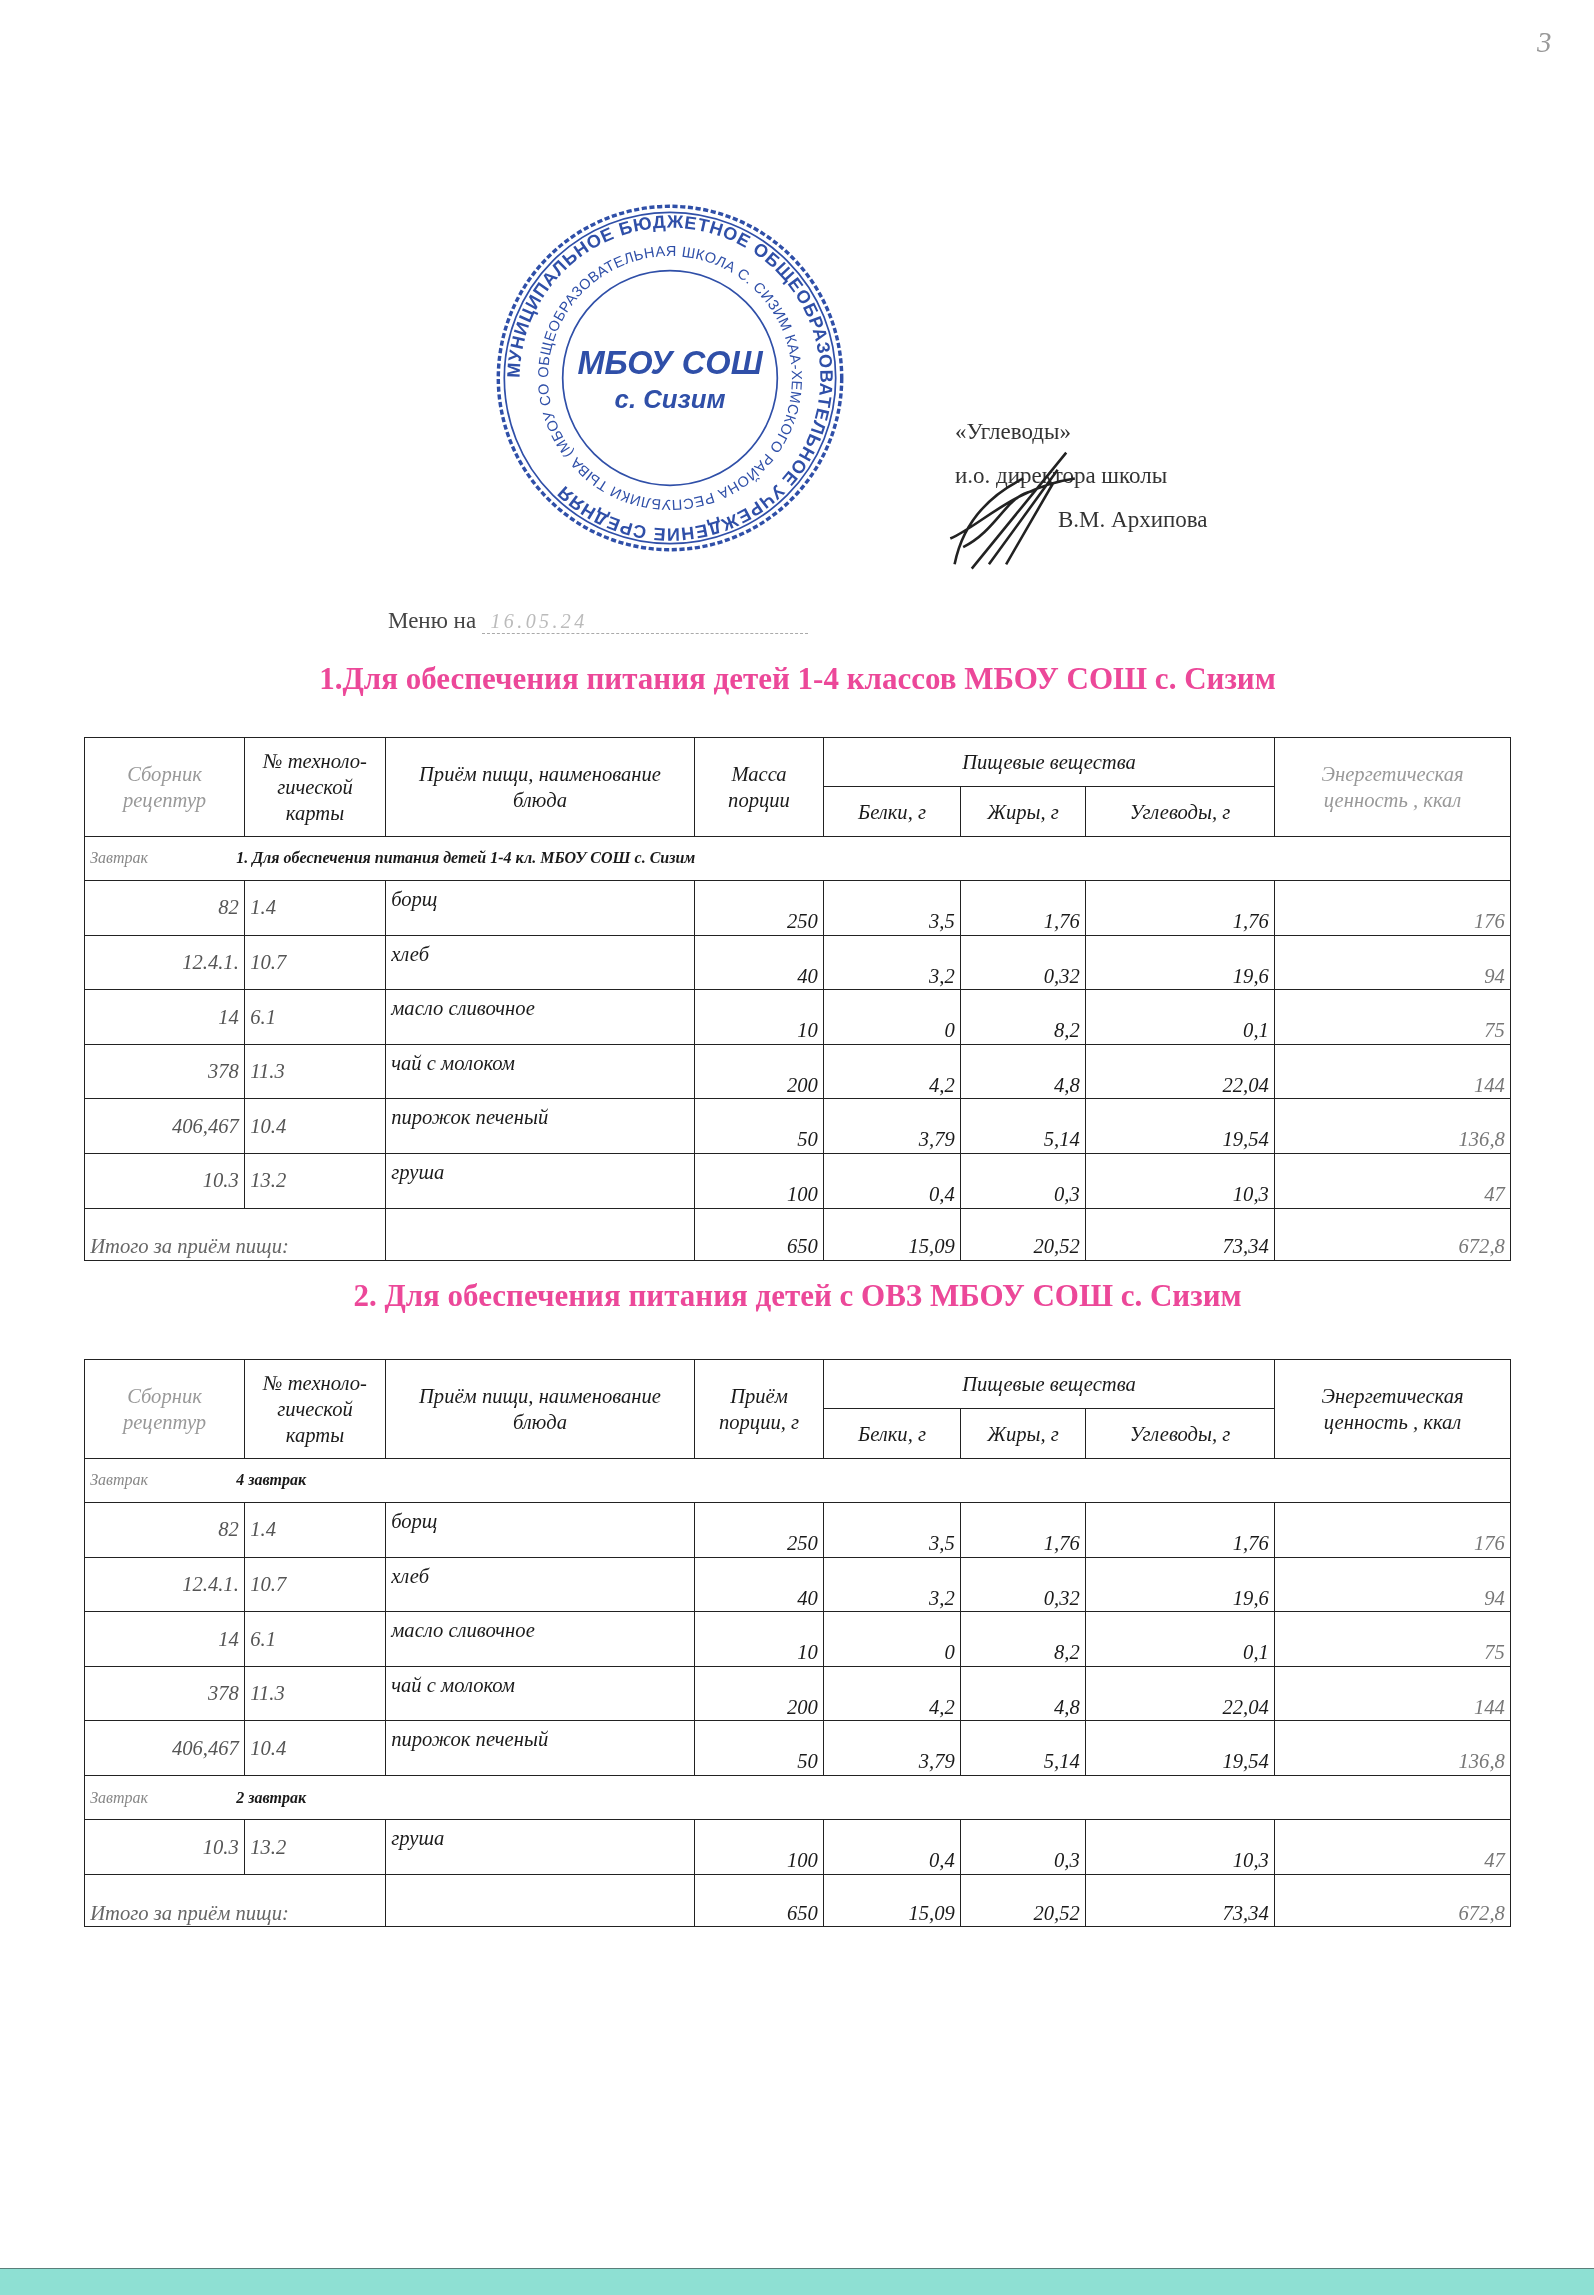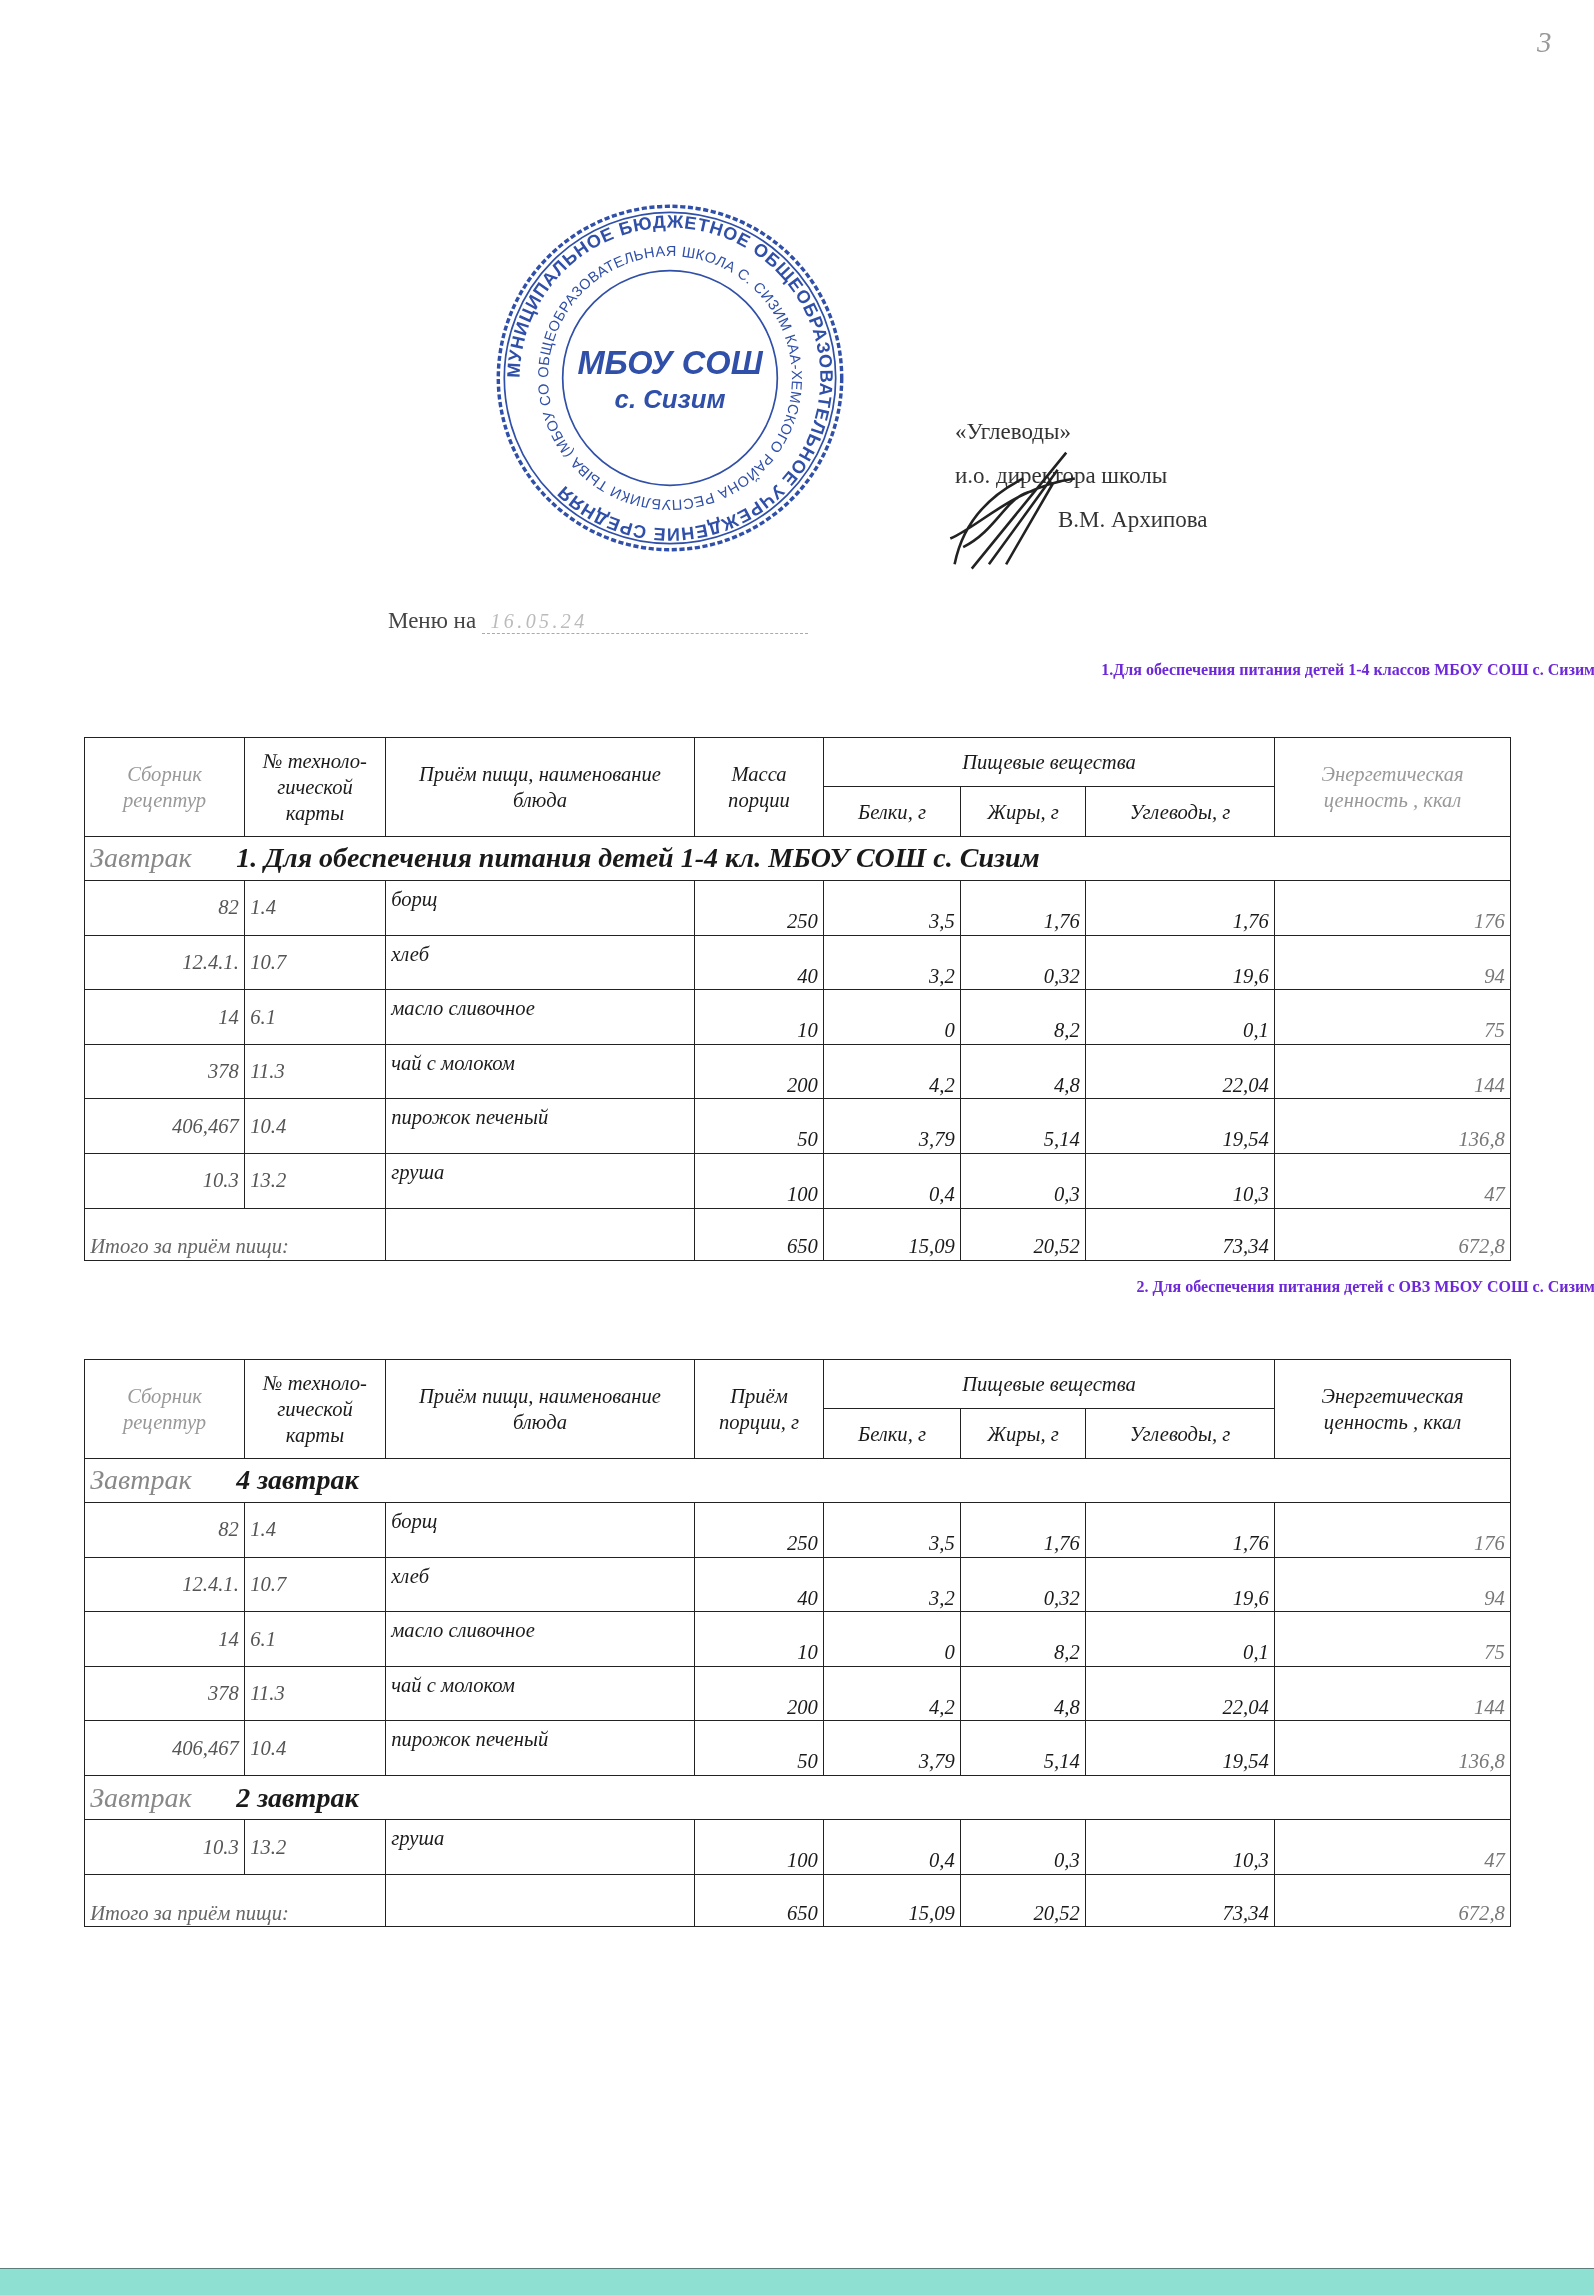--- a/index.html
+++ b/index.html
@@ -13,33 +13,33 @@
     
     .stamp { position: absolute; left: 494px; top: 202px; width: 352px; height: 352px; }
     .stamp svg { width: 100%; height: 100%; }
     
     .approval { position: absolute; left: 955px; top: 410px; font-size: 23px; line-height: 44px; color: #333; }
     .approval .signature { position: absolute; left: -8.6px; top: 34px; width: 146px; height: 129px; }
     .approval .sign-line { display: inline-block; width: 103px; }
     
     .menu-date { position: absolute; left: 388px; top: 608px; font-size: 23px; color: #444; }
     .menu-date .date-val { display: inline-block; width: 318px; border-bottom: 0.9px dashed #aaa; color: #bbb; font-style: italic; font-size: 20px; padding-left: 8.6px; letter-spacing: 3.4px; }
-    .section-title { position: absolute; width: 100%; left: 0; text-align: right; font-weight: bold; font-size: 16px; color: #6d28d9; }
+    .section-title { position: absolute; width: 100%; left: 0; text-align: center; font-weight: bold; font-size: 31px; color: #ec4899; }
     
     .menu-table { position: absolute; left: 84px; border-collapse: collapse; font-size: 20.6px; table-layout: fixed; font-style: italic; }
     .menu-table td, .menu-table th { border: 1.7px solid #222; padding: 1.7px 5.2px; font-weight: normal; }
     .menu-table th { text-align: center; line-height: 26px; font-size: 20.6px; }
     .menu-table th.faded { color: #999; }
     .menu-table td.num { text-align: right; vertical-align: bottom; }
     .menu-table td.code { text-align: right; vertical-align: middle; color: #555; }
     .menu-table td.tech { text-align: left; vertical-align: middle; color: #555; }
     .menu-table td.dish { text-align: left; vertical-align: top; padding-top: 6.9px; margin-top: 47px; }
     .menu-table td.energy { text-align: right; vertical-align: bottom; color: #777; }
     .menu-table tr.data-row td { height: 45px; }
-    .menu-table tr.group-row td { height: 40px; border-left: 1.7px solid #222; border-right: 1.7px solid #222; font-size: 28px; }
+    .menu-table tr.group-row td { height: 40px; border-left: 1.7px solid #222; border-right: 1.7px solid #222; font-size: 16px; }
     .menu-table tr.group-row .meal { color: #888; display: inline-block; width: 146px; }
     .menu-table tr.group-row .group-label { font-weight: bold; }
     .menu-table tr.total-row td { height: 48px; }
     .menu-table tr.total-row td.total-label { color: #666; vertical-align: bottom; white-space: nowrap; }
     .bottom-band { position: absolute; left: 0; top: 2268px; width: 1595px; height: 27.5px; background: #8ee0d3; border-top: 1.7px solid #5a7f7a; }
   </style>
 </head>
 <body>
 
 <div class="page-mark">3</div>

